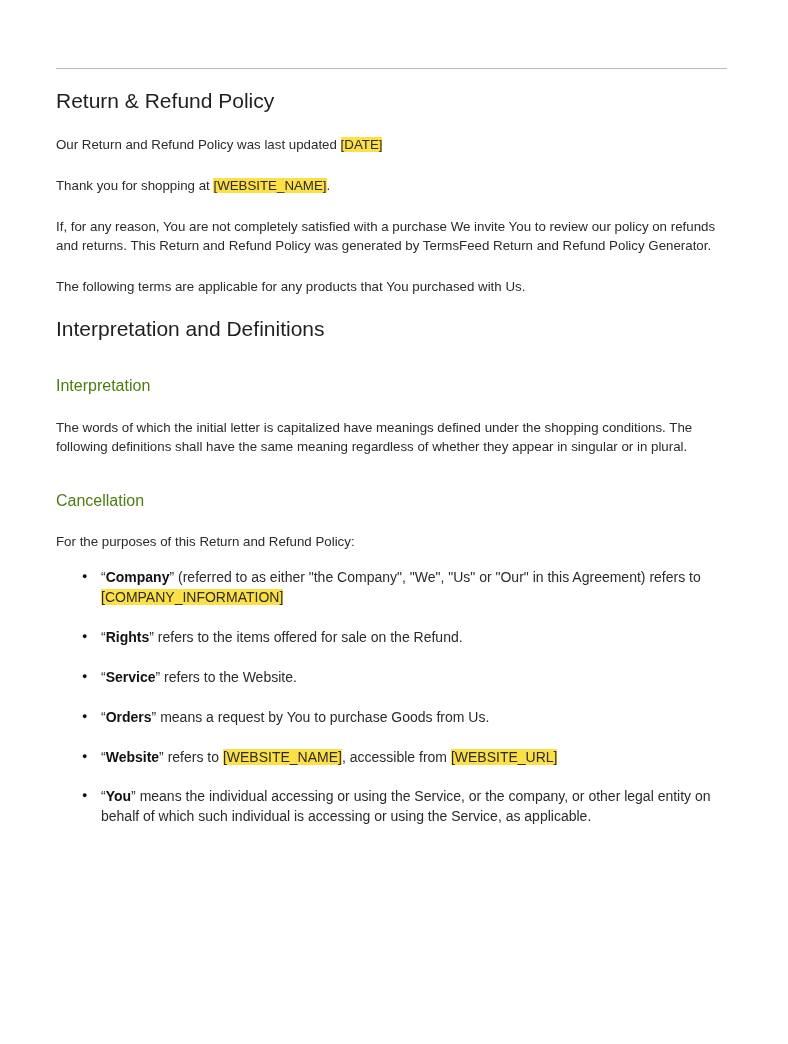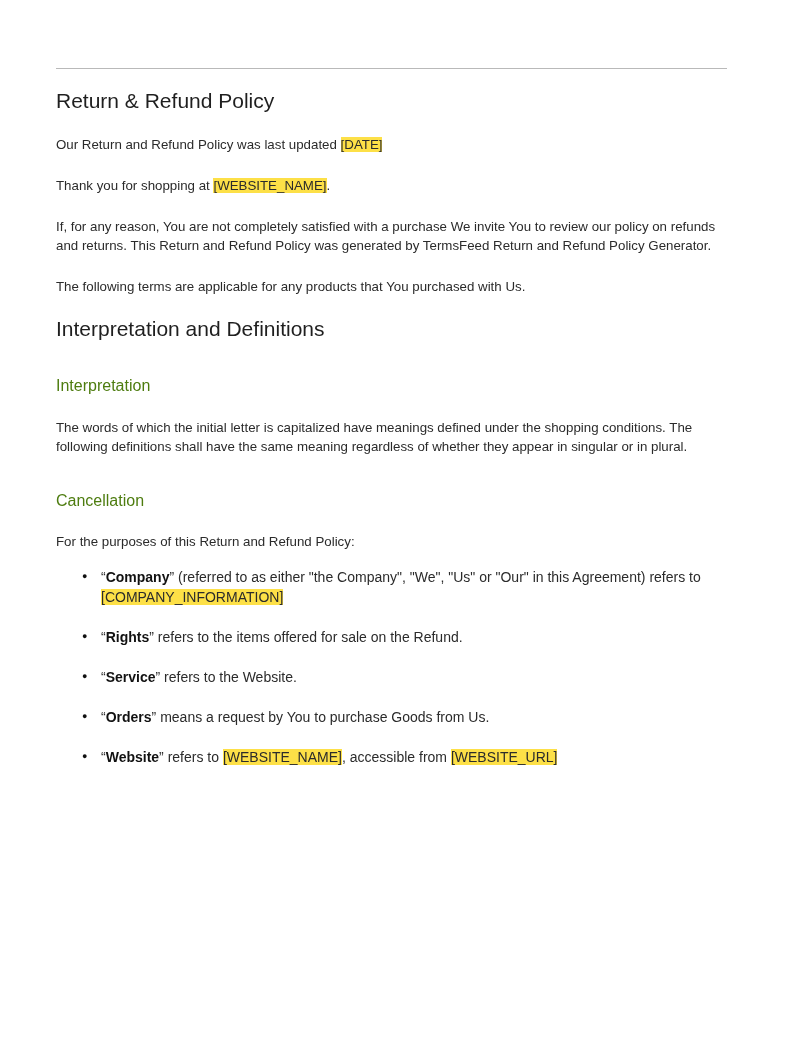--- a/index.html
+++ b/index.html
@@ -129,18 +129,21 @@
       </li>
       <li>
         <span>“</span><b>Service</b><span>”</span><span> refers to the Website.</span>
       </li>
       <li>
         <span>“</span><b>Orders</b><span>”</span><span> means a request by You to purchase Goods from Us.</span>
       </li>
       <li>
         <span>“</span><b>Website</b><span>”</span><span> refers to </span><span class="hl">[WEBSITE_NAME]</span><span>, accessible from </span><span class="hl">[WEBSITE_URL]</span>
       </li>
+      <li>
+        <span>“</span><b>You</b><span>”</span><span> means the individual accessing or using the Service, or the company, or other legal entity on behalf of which such individual is accessing or using the Service, as applicable.</span>
+      </li>
     </ul>
 
 
 
   </div>
 </div>
 
 </body></html>

